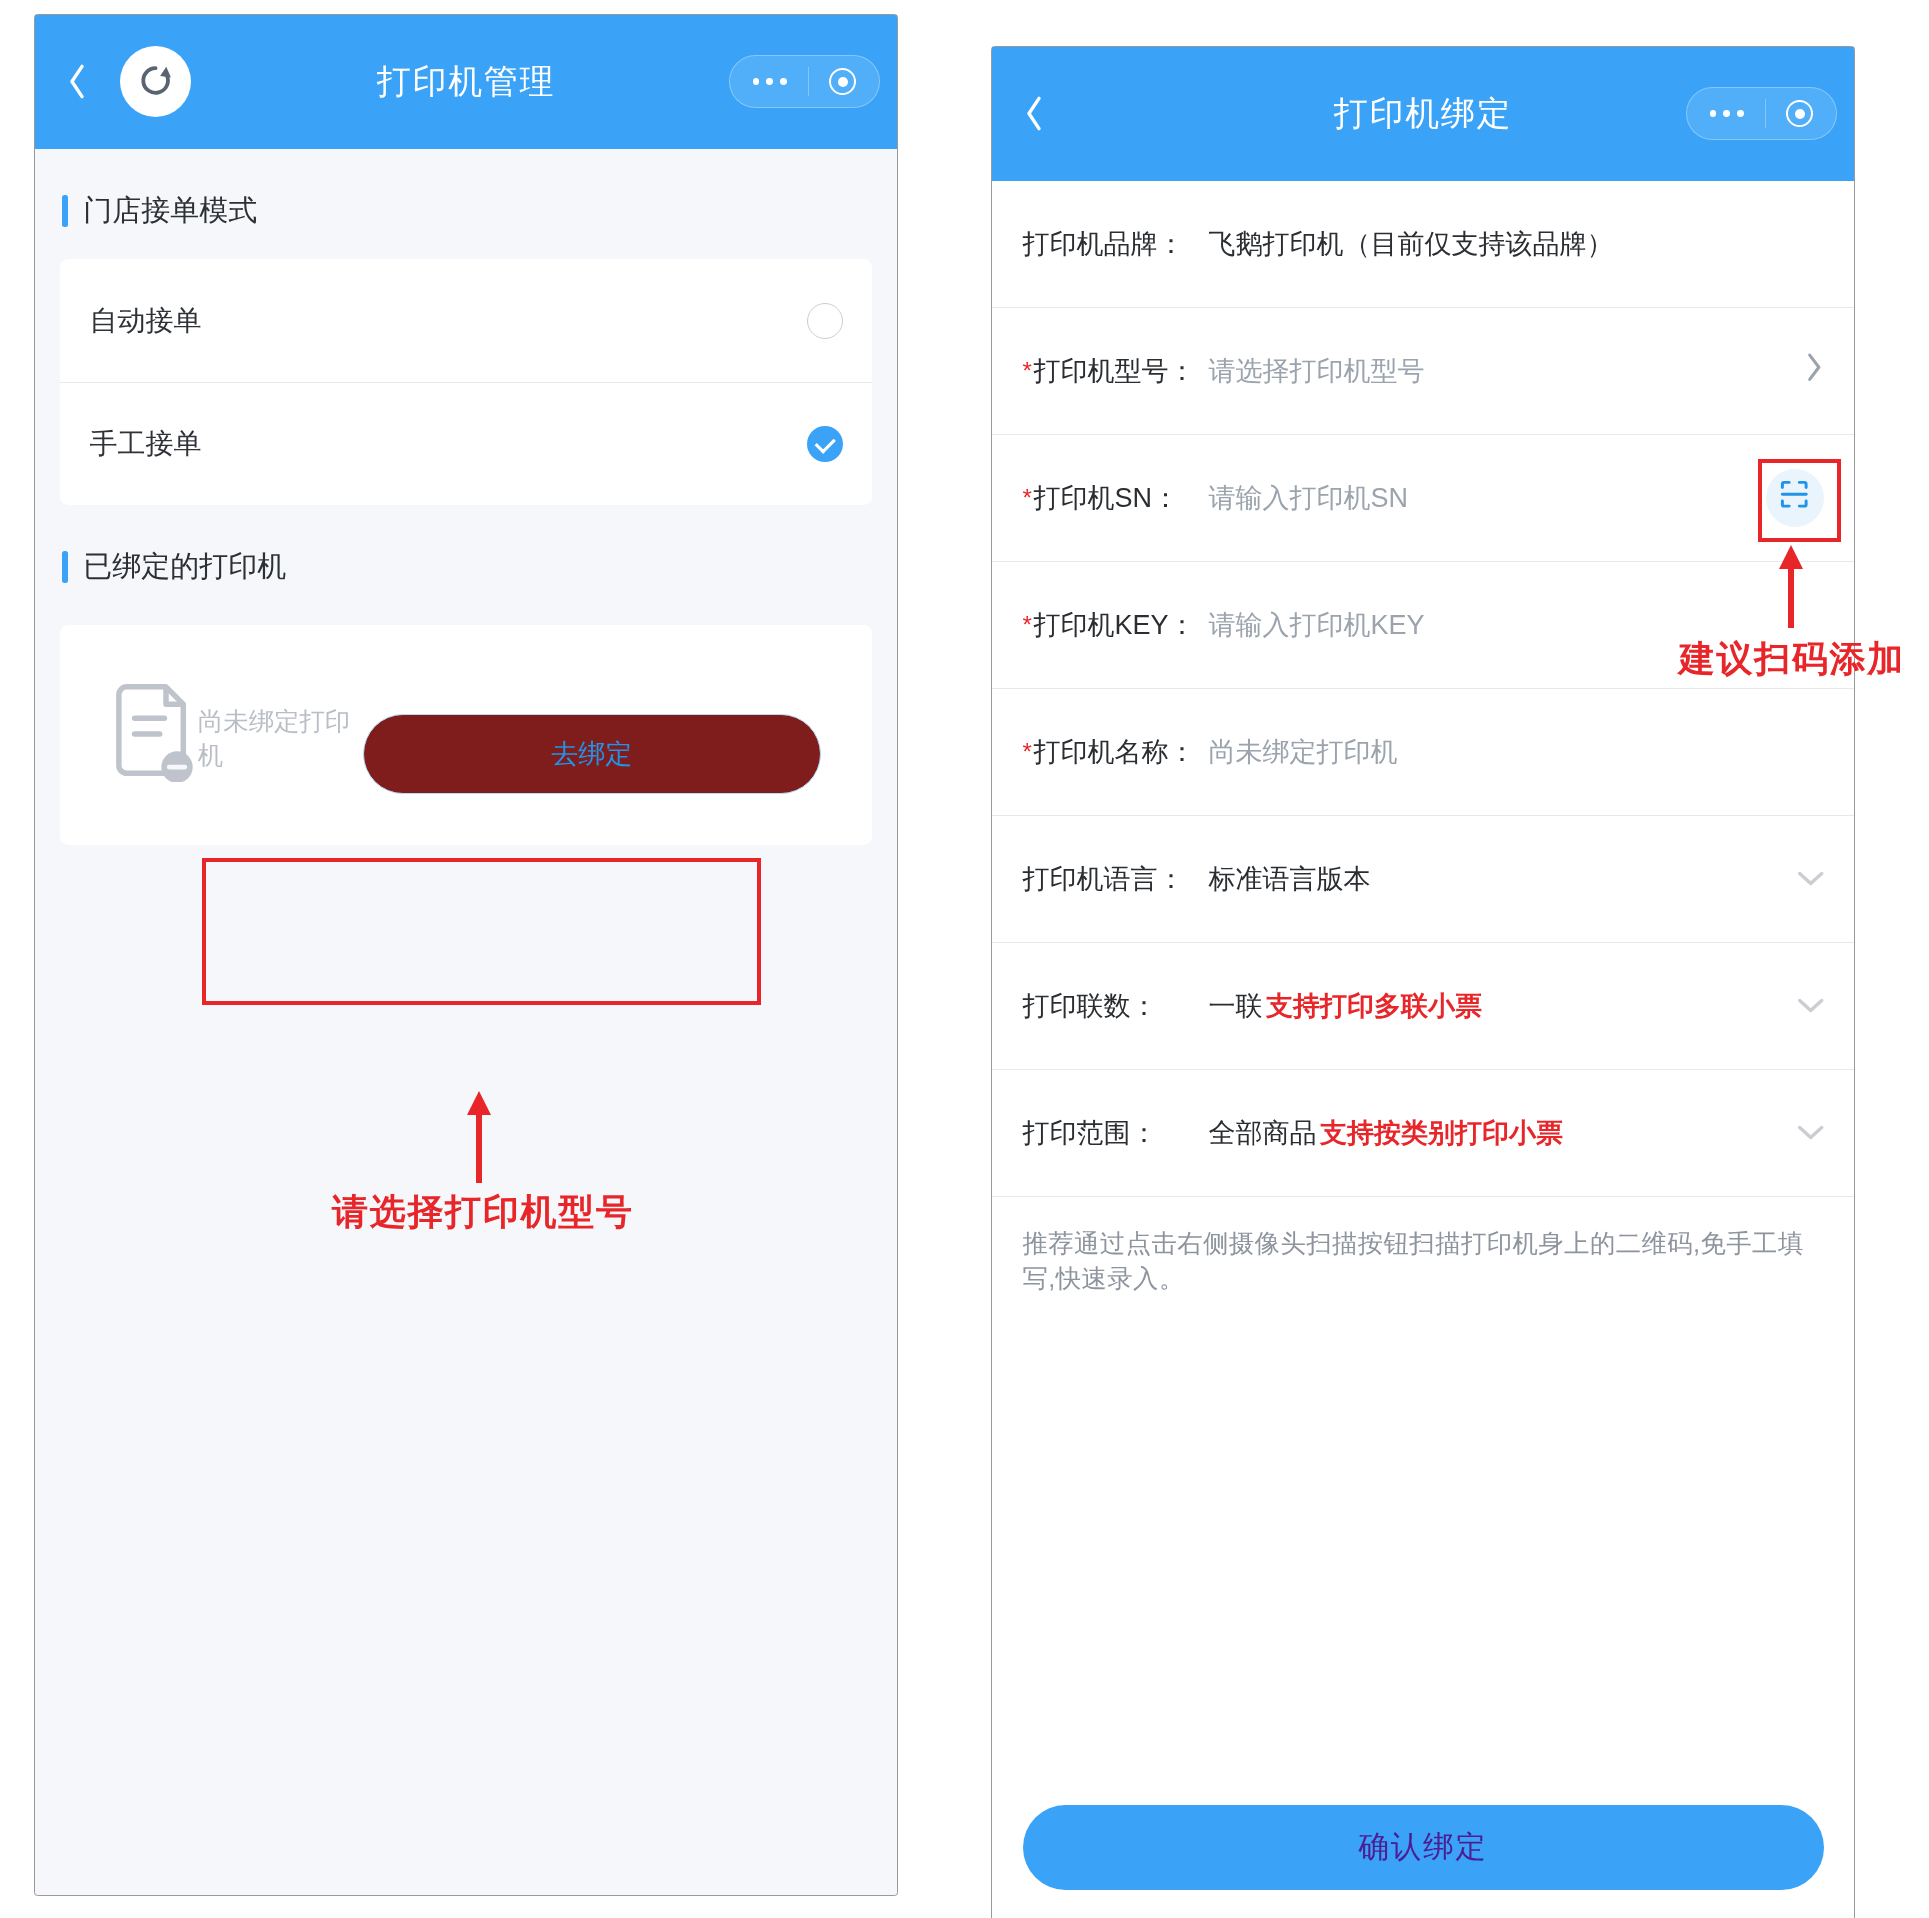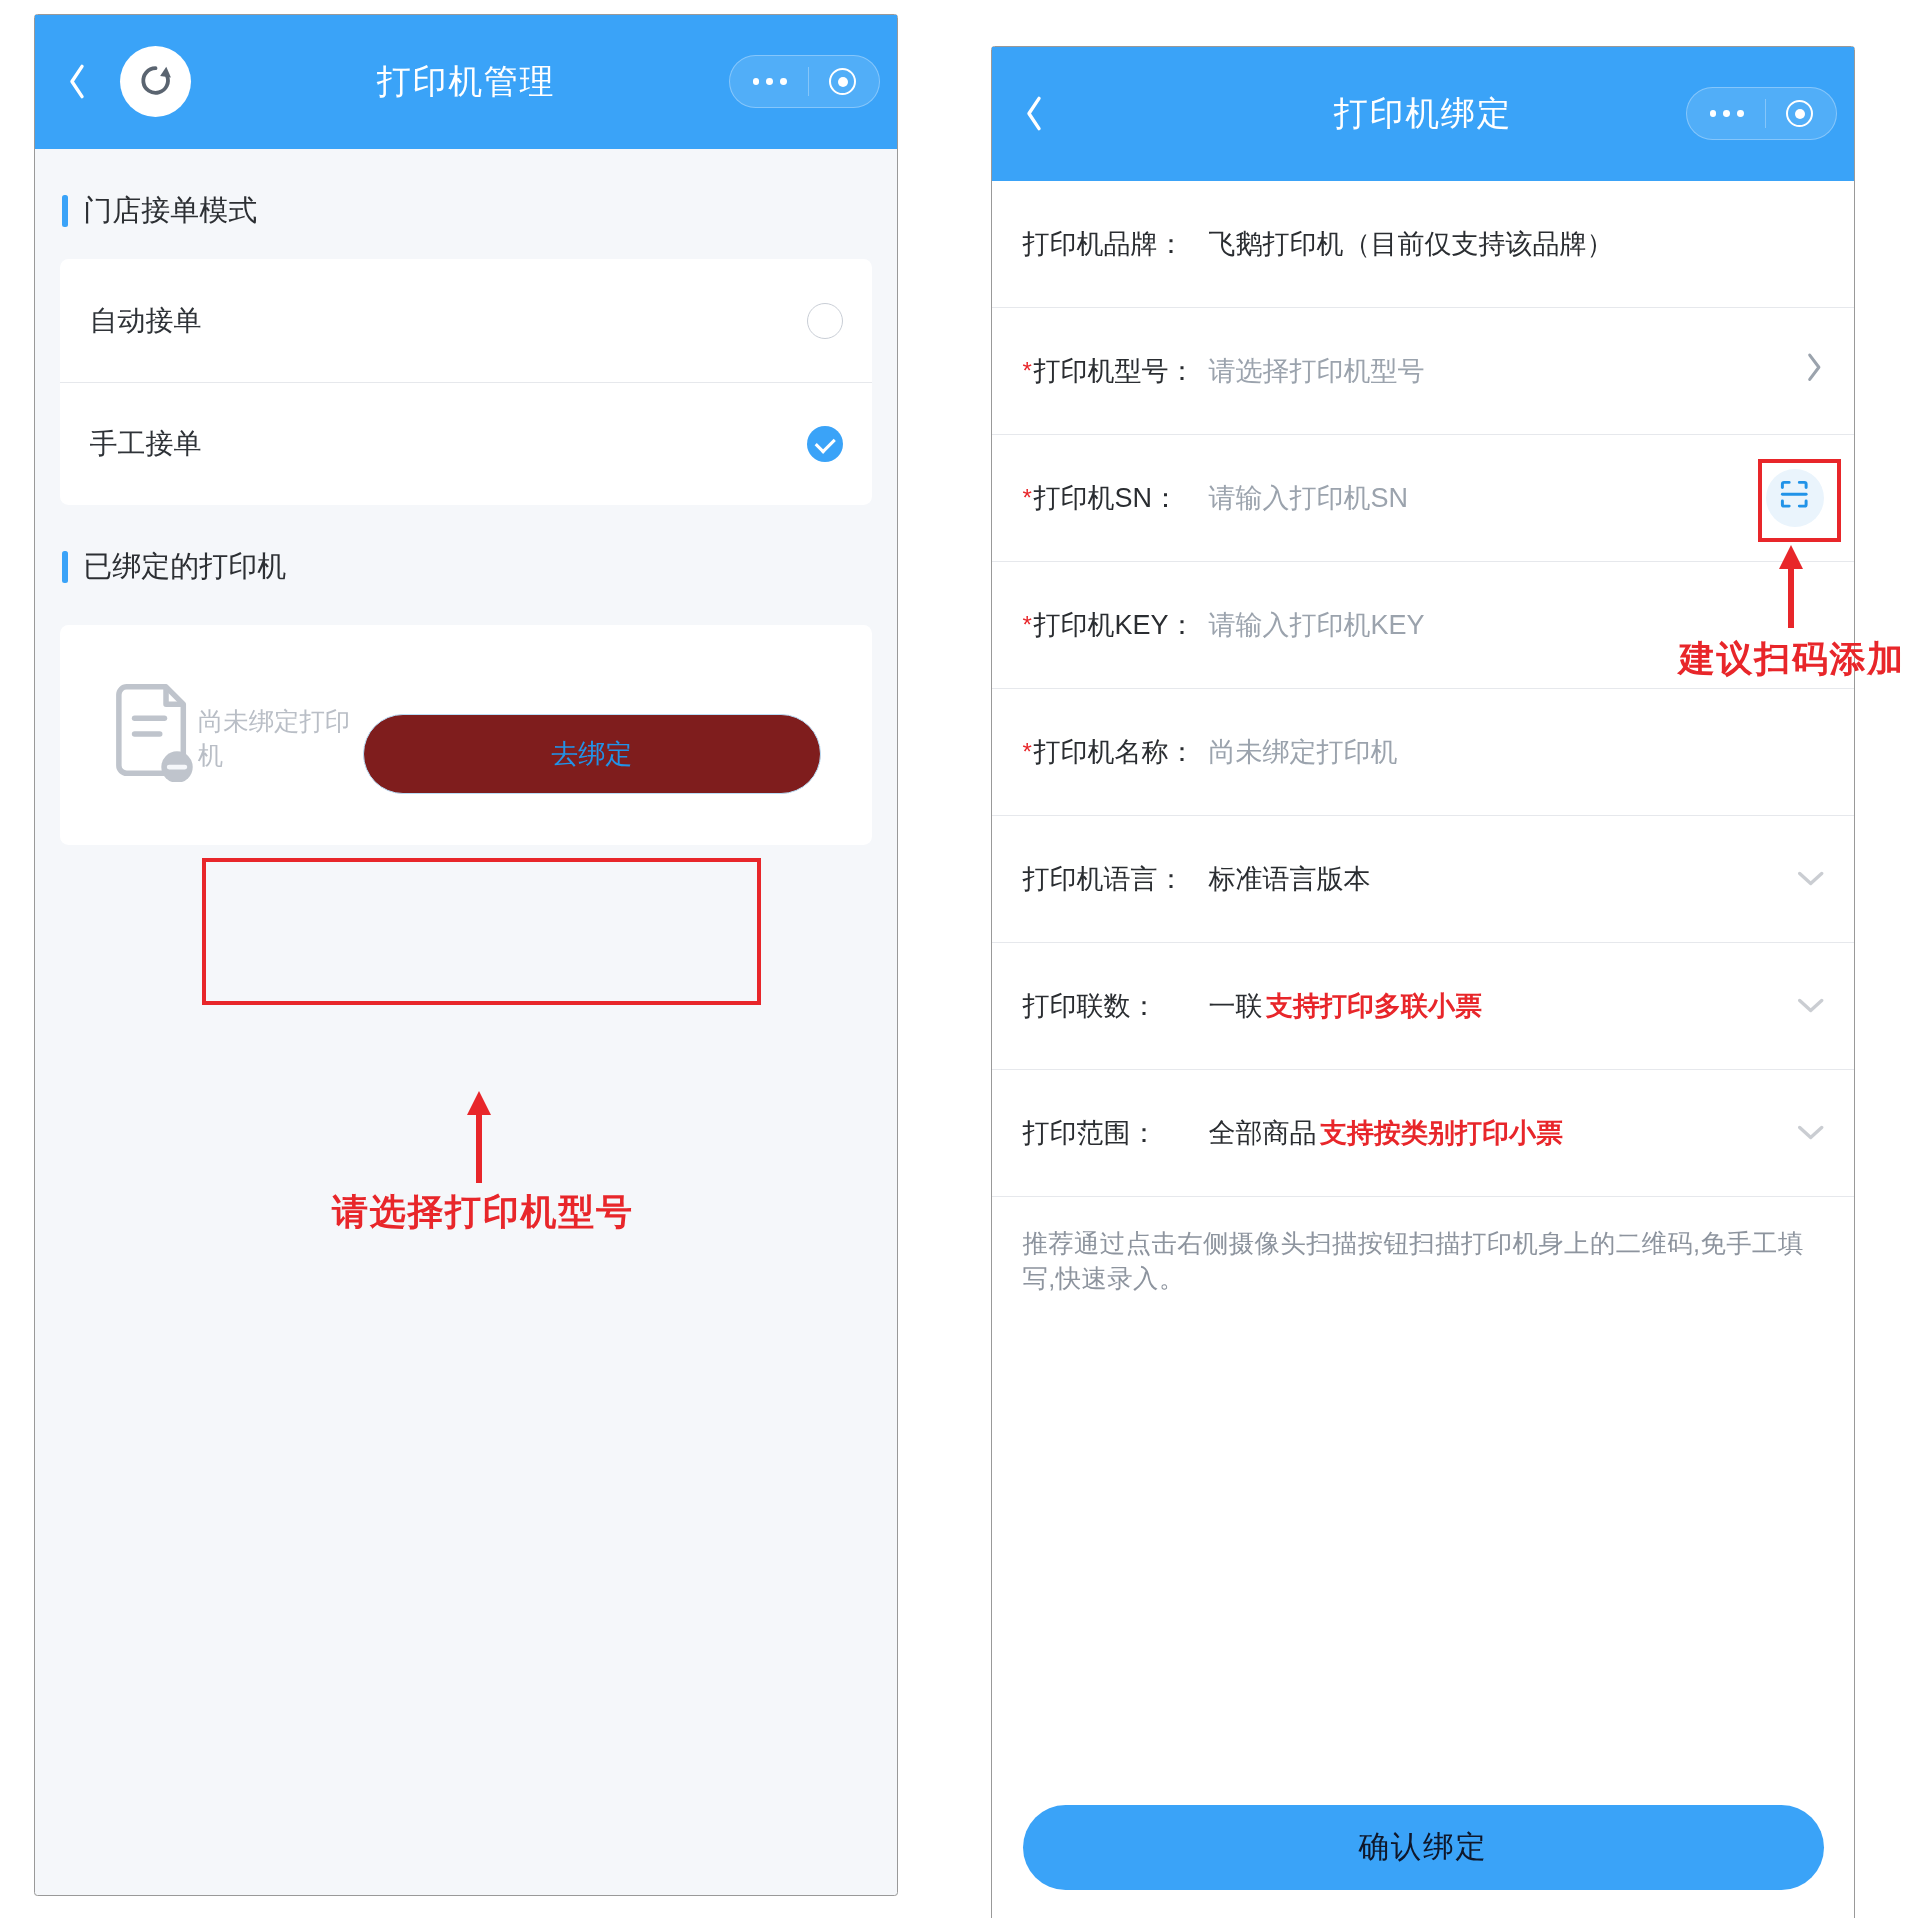--- a/index.html
+++ b/index.html
@@ -139,21 +139,21 @@
     width:58px;height:58px;border-radius:50%;background:#EAF4FC;
     display:flex;align-items:center;justify-content:center;margin-left:auto;
   }
   .help-text{
     padding:29px 30.5px;color:#8D949E;font-size:25.4px;line-height:35px;letter-spacing:0.4px;
   }
   .confirm-wrap{
     padding:17px 30.5px 37px 30.5px;margin-top:auto;
   }
   .confirm{
-    height:85px;border-radius:51px;background:var(--blue);color:#0f172a;font-size:30.5px;
+    height:85px;border-radius:51px;background:var(--blue);color:#4c1d95;font-size:30.5px;
     display:flex;align-items:center;justify-content:center;letter-spacing:1.7px;
   }
   .inline-red{color:var(--red);font-weight:700;margin-left:3.4px;font-size:27px;}
 </style>
 </head>
 <body>
 
 <div class="canvas">
 
   <div class="phone">

